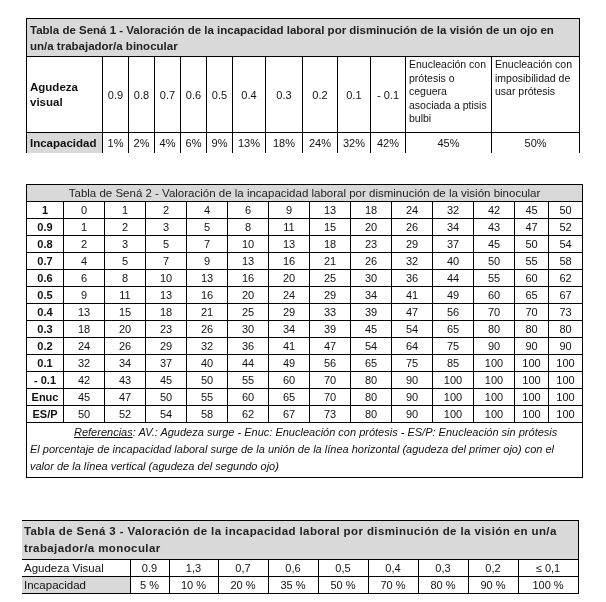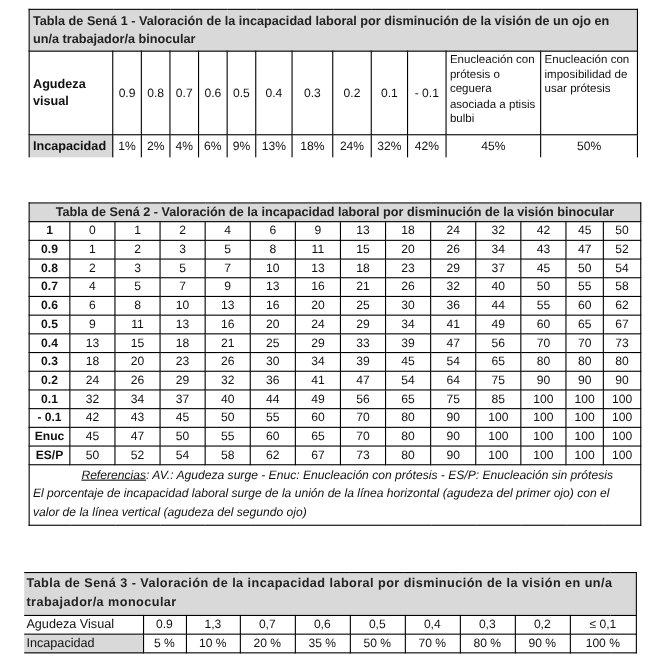--- a/index.html
+++ b/index.html
@@ -5,37 +5,37 @@
   html, body { margin: 0; padding: 0; background: #ffffff; }
   body {
     width: 606px; height: 602px; position: relative; overflow: hidden;
     font-family: "Liberation Sans", "DejaVu Sans", sans-serif;
     color: #111; font-size: 11px;
   }
   table { border-collapse: collapse; position: absolute; table-layout: fixed; }
   td, th { padding: 0; font-weight: normal; }
 
   
-  #t1 { left: 26px; top: 8px; width: 552px; }
+  #t1 { left: 26px; top: 18px; width: 552px; }
   #t1 td { border: 1px solid #000; text-align: center; font-size: 11px; }
   #t1 .title {
     background: #d9d9d9; text-align: left; font-weight: bold; font-size: 11.5px;
     padding: 3px 3px 2px 3px; line-height: 16px; border-bottom: 1px solid #000;
     color: #222;
   }
   #t1 .label { text-align: left; font-weight: bold; padding-left: 3px; font-size: 11.5px; line-height: 15px; }
   #t1 .av-row td { height: 74px; }
   #t1 .long { text-align: left; padding-left: 3px; line-height: 13.6px; font-size: 10.5px; vertical-align: top; padding-top: 1px; }
   #t1 .inc-row td { height: 20px; border-bottom: none; }
   #t1 .inc-row .label { background: #d9d9d9; }
 
   
   #t2 { left: 26px; top: 184px; width: 552px; }
   #t2 td { border: 1px solid #000; text-align: center; height: 16px; font-size: 11px; line-height: 15px; }
-  #t2 .title { background: #d9d9d9; font-weight: bold; font-size: 11.5px; color:#222; }
+  #t2 .title { background: #d9d9d9; font-weight: normal; font-size: 11.5px; color:#222; }
   #t2 .colhead { font-weight: bold; }
   #t2 .rowhead { font-weight: bold; }
   #t2 .refs {
     text-align: left; font-style: italic; padding: 1px 3px 2px 3px; line-height: 17px; font-size: 11px; height: auto;
   }
   #t2 .refs u { text-decoration: underline; margin-left: 44px; }
 
   
   #t3 { left: 22px; top: 520px; width: 556px; }
   #t3 td { text-align: center; font-size: 11px; line-height: 15px; height: 16px;

